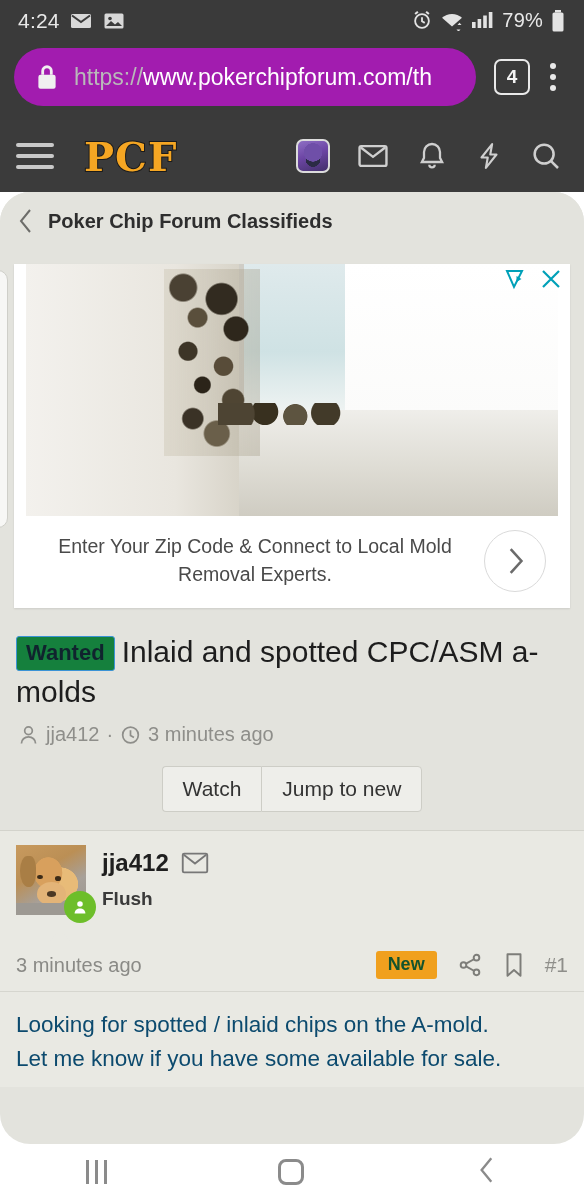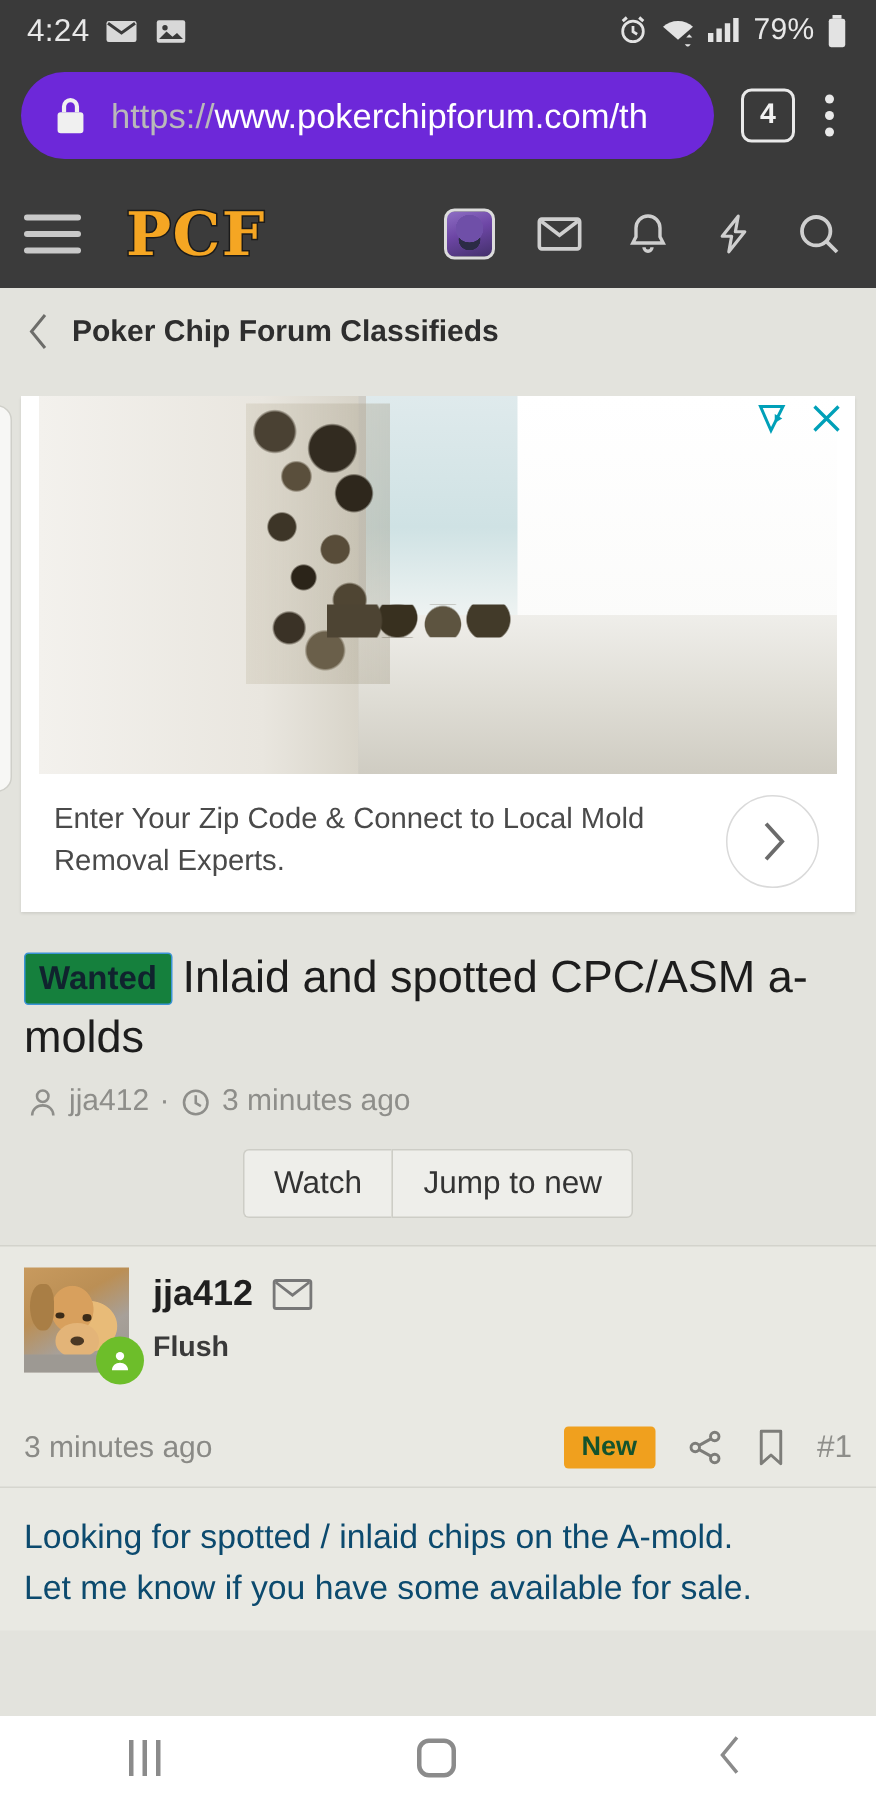--- a/index.html
+++ b/index.html
@@ -22,21 +22,21 @@
   .sb-right { margin-left:auto; display:flex; gap:7px; }
   .sb-batt-text { font-size:20px; letter-spacing:0.2px; }
   .ic { display:inline-block; line-height:0; }
 
   
   .urlbar-wrap {
     background:#3a3a3a; padding:6px 14px 14px 14px; flex:0 0 auto;
     display:flex; align-items:center; gap:6px;
   }
   .urlbox {
-    flex:1 1 auto; height:58px; background:#6d28d9; border-radius:30px;
+    flex:1 1 auto; height:58px; background:#a21caf; border-radius:30px;
     display:flex; align-items:center; padding:0 20px; gap:14px; overflow:hidden;
   }
   .url-text {
     font-size:23px; color:#ffffff; white-space:nowrap; overflow:hidden;
   }
   .url-text .scheme { color:#b9b9b9; }
   .tabcount {
     width:36px; height:36px; border:2.5px solid #e9e9e9; border-radius:7px;
     color:#f2f2f2; font-size:19px; font-weight:bold;
     display:flex; align-items:center; justify-content:center; margin-left:12px;
@@ -62,21 +62,21 @@
   .hdr-avatar {
     width:34px; height:34px; border-radius:7px; border:2px solid #dcdcdc;
     background:
       radial-gradient(circle at 50% 38%, #6f4fa8 0 38%, rgba(0,0,0,0) 39%),
       radial-gradient(circle at 50% 62%, #2b2b45 0 30%, rgba(0,0,0,0) 31%),
       linear-gradient(160deg,#8e6fc4 0%, #6d46a5 45%, #43306b 100%);
     flex:0 0 auto;
   }
 
   
-  .content { flex:1 1 auto; background:#e3e3dd; position:relative; overflow:hidden; }
+  .content { flex:1 1 auto; background:#e3e3dd; position:relative; overflow:hidden;border-radius:30px; }
 
   .breadcrumb {
     display:flex; align-items:center; gap:14px;
     padding:16px 18px 14px 18px; font-size:20px; font-weight:bold; color:#2e2e2e;
     background:#e3e3dd;
   }
 
   
   .ad-outer { position:relative; background:#e3e3dd; padding:6px 0 10px 0; }
   .ad-peek {
@@ -138,21 +138,21 @@
     position:absolute; right:8px; top:4px; display:flex; align-items:center; gap:10px; z-index:4;
   }
   .ad-headline {
     font-size:25px; font-weight:bold; color:#3c3c3c; padding:16px 22px 14px 22px;
     background:#f4f4f2;
   }
   .ad-body {
     display:flex; align-items:center; padding:14px 18px 16px 22px; gap:10px; background:#ffffff;
   }
   .ad-body-txt { flex:1 1 auto; }
-  .ad-desc { font-size:19.5px; color:#4a4a4a; line-height:1.42; }
+  .ad-desc { font-size:19.5px; color:#4a4a4a; line-height:1.42;text-align:center; }
   .ad-advertiser { font-size:17px; color:#9a9a9a; margin-top:10px; }
   .ad-cta {
     width:62px; height:62px; border-radius:50%; border:1px solid #dadada;
     display:flex; align-items:center; justify-content:center; flex:0 0 auto; margin-right:6px;
   }
 
   
   .thread-head { padding:14px 16px 0 16px; }
   .title-line { font-size:30px; color:#1d1d1d; line-height:1.32; }
   .badge-wanted {

